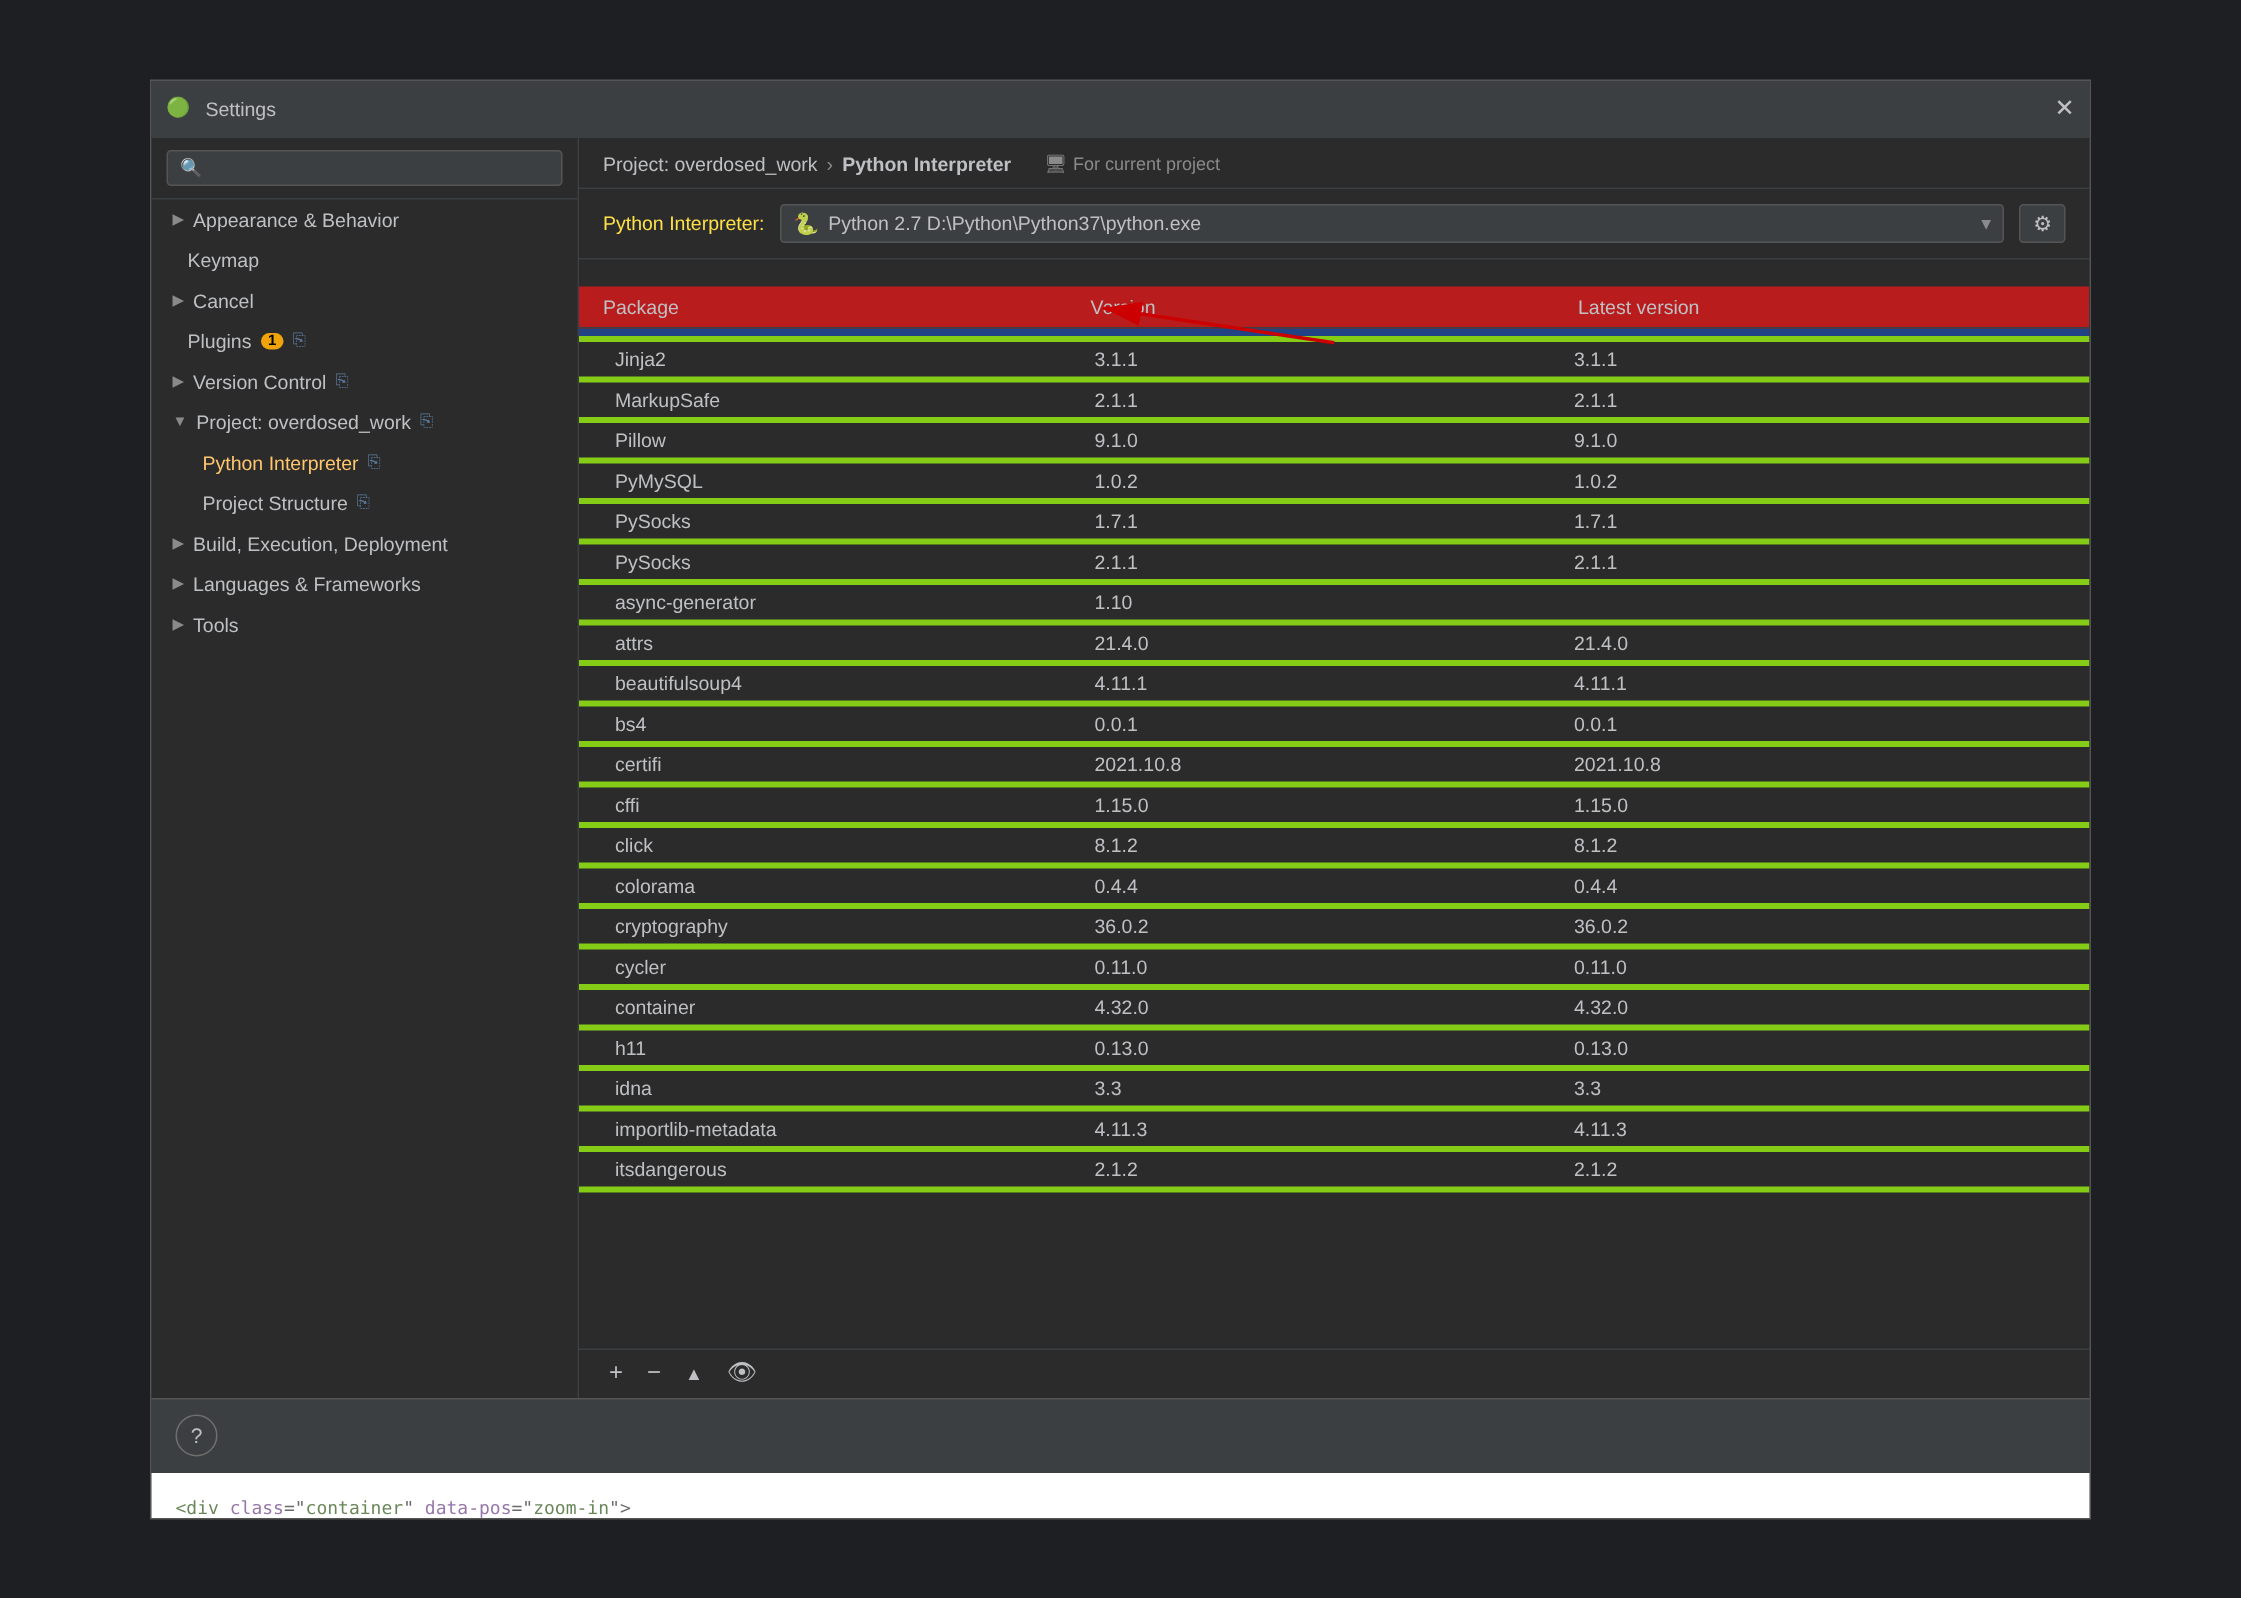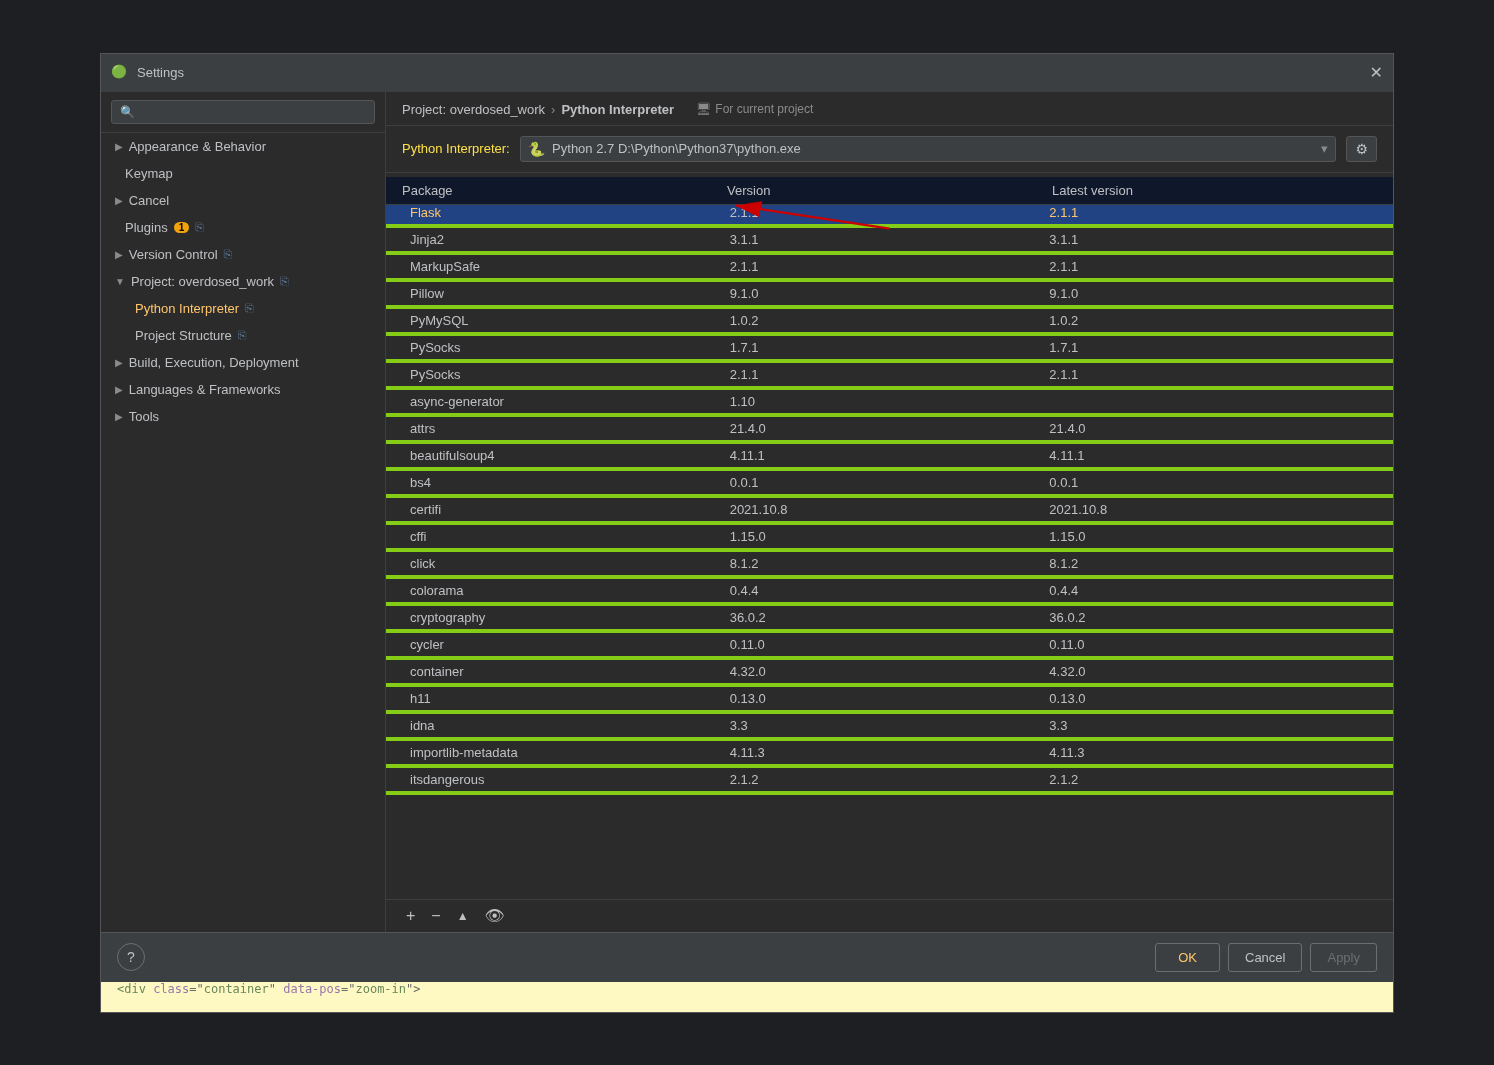--- a/index.html
+++ b/index.html
@@ -213,24 +213,24 @@
     .packages-table {
       flex: 1;
       overflow-y: auto;
       overflow-x: hidden;
     }
 
     .table-header {
       display: grid;
       grid-template-columns: 1fr 1fr 1fr;
       padding: 6px 16px;
-      background: #0f172a;
+      background: #b91c1c;
       border-bottom: 1px solid #3c3f41;
       position: sticky;
-      top: 4px;
+      top: 18px;
       z-index: 2;
     }
     .table-header-cell {
       color: #bfc0c4;
       font-size: 13px;
       font-weight: normal;
     }
 
     .table-row {
       display: grid;
@@ -332,24 +332,24 @@
       border: 1px solid #6e6e6e;
       border-radius: 3px;
       color: #6e6e6e;
       padding: 6px 16px;
       cursor: pointer;
       font-size: 13px;
     }
 
     
     .code-strip {
-      background: #fef9c3;
+      background: #ffffff;
       height: 30px;
       display: flex;
-      align-items: flex-start;
+      align-items: flex-end;
       padding: 0 16px;
       font-family: monospace;
       font-size: 12px;
       color: #6a6a6a;
       flex-shrink: 0;
       overflow: hidden;
       white-space: nowrap;
     }
     .code-strip .tag { color: #6a8759; }
     .code-strip .attr { color: #9876aa; }
@@ -594,25 +594,20 @@
           <button class="toolbar-btn" style="font-size:12px;">▲</button>
           <button class="toolbar-btn">👁</button>
         </div>
       </div>
     </div>
   </div>
 
   <div class="bottom-bar">
     <div class="bottom-left">
       <button class="help-btn">?</button>
-    </div>
-    <div class="bottom-right">
-      <button class="btn-ok">OK</button>
-      <button class="btn-cancel">Cancel</button>
-      <button class="btn-apply">Apply</button>
     </div>
   </div>
 
   <div class="code-strip">
     <span class="tag">&lt;div</span>
     <span>&nbsp;</span>
     <span class="attr">class</span>
     <span>="</span>
     <span class="val">container</span>
     <span>"&nbsp;</span>

